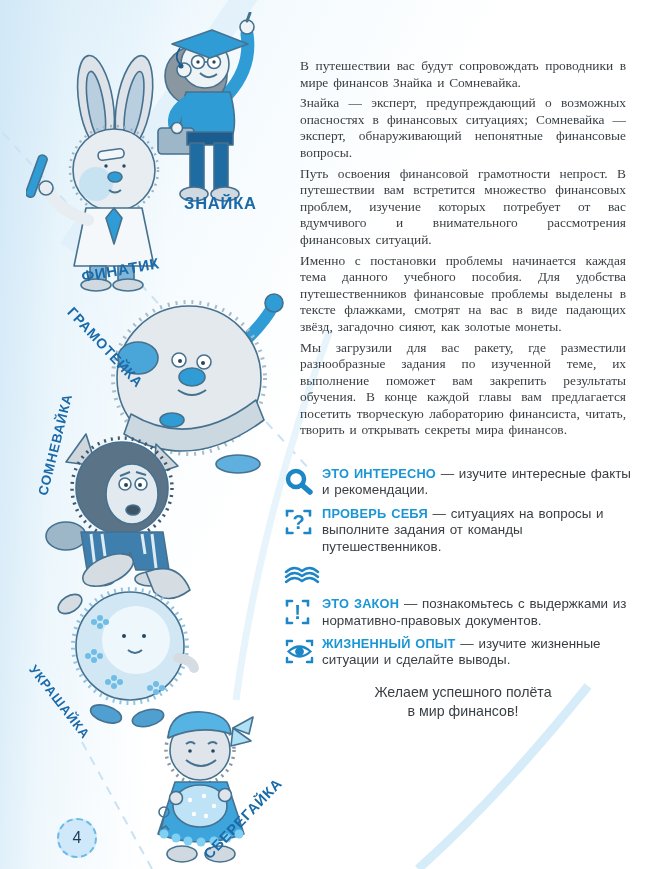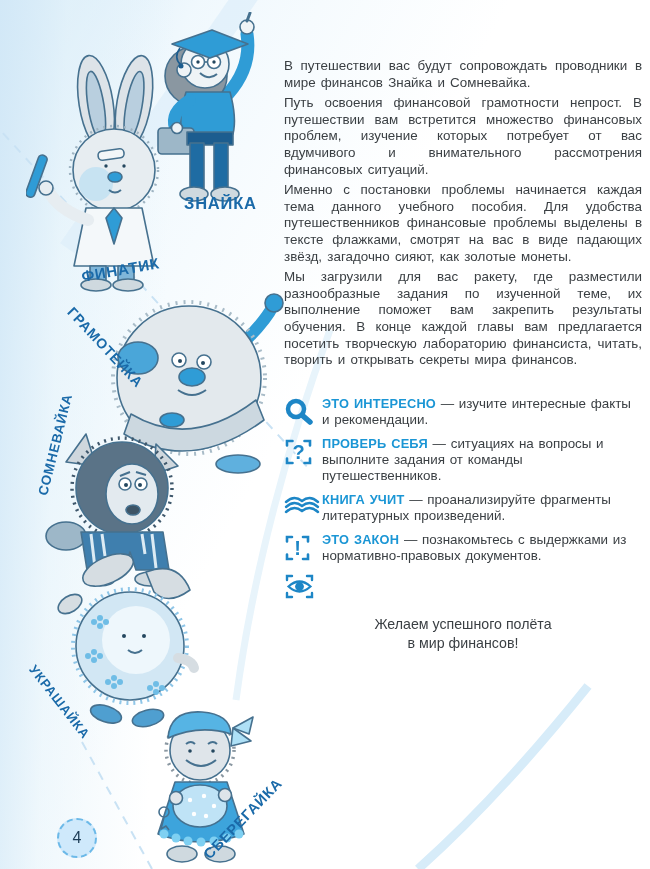--- a/index.html
+++ b/index.html
@@ -13,22 +13,22 @@
   }
   .bg-decor{position:absolute;inset:0;z-index:0;}
   .illustrations{position:absolute;inset:0;z-index:1;}
   .char{position:absolute;}
   .char-label{
     position:absolute;color:#1a6aa9;font-weight:bold;letter-spacing:.8px;
     font-size:15px;white-space:nowrap;transform-origin:left top;z-index:2;
   }
   .textcol{position:absolute;left:284px;top:58px;width:358px;z-index:3;}
   .textcol p{
-    margin:0 0 4px;font-size:13.4px;line-height:16.6px;text-align:justify;
-    color:#3a3f43;word-spacing:1.5px;
+    margin:0 16px 4px;font-size:13.4px;line-height:16.6px;text-align:justify;
+    color:#3a3f43;word-spacing:1.5px;font-family:Liberation Serif, serif;
   }
   .nav-intro{margin-top:10px !important;}
   .nav-list{margin-top:27px;}
   .nav-item{display:flex;margin-bottom:7px;}
   .nav-icon{flex:0 0 38px;padding-top:1px;}
   .nav-icon svg{display:block;}
   .nav-text{flex:1;font-size:13.4px;line-height:16.4px;color:#3a3f43;word-spacing:1px;}
   .nav-label{color:#1b96d5;font-weight:bold;font-size:12.8px;letter-spacing:.2px;}
   .closing{margin-top:14px;text-align:center;font-size:14.2px;line-height:19px;color:#3a3f43;}
   .page-number{
@@ -238,20 +238,21 @@
 
   <div class="char-label" style="left:184px;top:194px;font-size:16.5px">ЗНАЙКА</div>
   <div class="char-label" style="left:80px;top:268px;transform:rotate(-10deg)">ФИНАТИК</div>
   <div class="char-label" style="left:76px;top:304px;transform:rotate(47deg);font-size:14px">ГРАМОТЕЙКА</div>
   <div class="char-label" style="left:50px;top:482px;transform:rotate(-76deg);transform-origin:left bottom;font-size:13.5px">СОМНЕВАЙКА</div>
   <div class="char-label" style="left:38px;top:662px;transform:rotate(52deg);font-size:13px">УКРАШАЙКА</div>
   <div class="char-label" style="left:212px;top:846px;transform:rotate(-46deg);transform-origin:left bottom;font-size:14.5px">СБЕРЕГАЙКА</div>
 
   <div class="textcol">
     <p>В путешествии вас будут сопровождать проводники в мире финансов Знайка и Сомневайка.</p>
+    <p>Знайка — эксперт, предупреждающий о возможных опасностях в финансовых ситуациях; Сомневайка — эксперт, обнаруживающий непонятные финансовые вопросы.</p>
     <p>Путь освоения финансовой грамотности непрост. В путешествии вам встретится множество финансовых проблем, изучение которых потребует от вас вдумчивого и внимательного рассмотрения финансовых ситуаций.</p>
     <p>Именно с постановки проблемы начинается каждая тема данного учебного пособия. Для удобства путешественников финансовые проблемы выделены в тексте флажками, смотрят на вас в виде падающих звёзд, загадочно сияют, как золотые монеты.</p>
     <p>Мы загрузили для вас ракету, где разместили разнообразные задания по изученной теме, их выполнение поможет вам закрепить результаты обучения. В конце каждой главы вам предлагается посетить творческую лабораторию финансиста, читать, творить и открывать секреты мира финансов.</p>
 
     <div class="nav-list">
 
       <div class="nav-item">
         <span class="nav-icon">
           <svg width="30" height="30" viewBox="0 0 30 30">
             <circle cx="12" cy="12" r="8" fill="none" stroke="#1d86c6" stroke-width="4.5"></circle>
@@ -280,21 +281,20 @@
       <div class="nav-item">
         <span class="nav-icon">
           <svg width="36" height="26" viewBox="0 0 36 26">
             <g stroke="#1d86c6" stroke-width="2.4" fill="none" stroke-linecap="round">
               <path d="M2 9 Q10 1.5 18 8 Q26 1.5 34 9"></path>
               <path d="M2 14 Q10 6.5 18 13 Q26 6.5 34 14"></path>
               <path d="M2 19 Q10 11.5 18 18 Q26 11.5 34 19"></path>
             </g>
           </svg>
         </span>
-        <span class="nav-text"><span class="nav-label">КНИГА УЧИТ</span> <span>— проанализируйте фрагменты литературных произведений.</span></span>
       </div>
 
       <div class="nav-item">
         <span class="nav-icon">
           <svg width="27" height="30" viewBox="0 0 27 30">
             <g stroke="#1d86c6" stroke-width="2.6" fill="none" stroke-linecap="round">
               <path d="M3 8.5 V4 H8"></path>
                 <path d="M19 4 H24 V8.5"></path>
               <path d="M24 21.5 V26 H19"></path>
                 <path d="M8 26 H3 V21.5"></path>
@@ -311,20 +311,21 @@
             <g stroke="#1d86c6" stroke-width="2.4" fill="none" stroke-linecap="round">
               <path d="M3 8 V4 H8"></path>
                 <path d="M23 4 H28 V8"></path>
               <path d="M28 21 V25 H23"></path>
                 <path d="M8 25 H3 V21"></path>
             </g>
             <path d="M4.5 14.5 Q15.5 4.5 26.5 14.5 Q15.5 24.5 4.5 14.5 Z" fill="none" stroke="#1d86c6" stroke-width="2.2"></path>
             <circle cx="15.5" cy="14.5" r="4.4" fill="#1d86c6"></circle>
           </svg>
         </span>
+        <span class="nav-text"><span class="nav-label">ЖИЗНЕННЫЙ ОПЫТ</span> <span>— изучите жизненные ситуации и сделайте выводы.</span></span>
       </div>
     </div>
 
     <div class="closing">
       <div>Желаем успешного полёта</div>
       <div>в мир финансов!</div>
     </div>
   </div>
 
   <div class="page-number">4</div>

